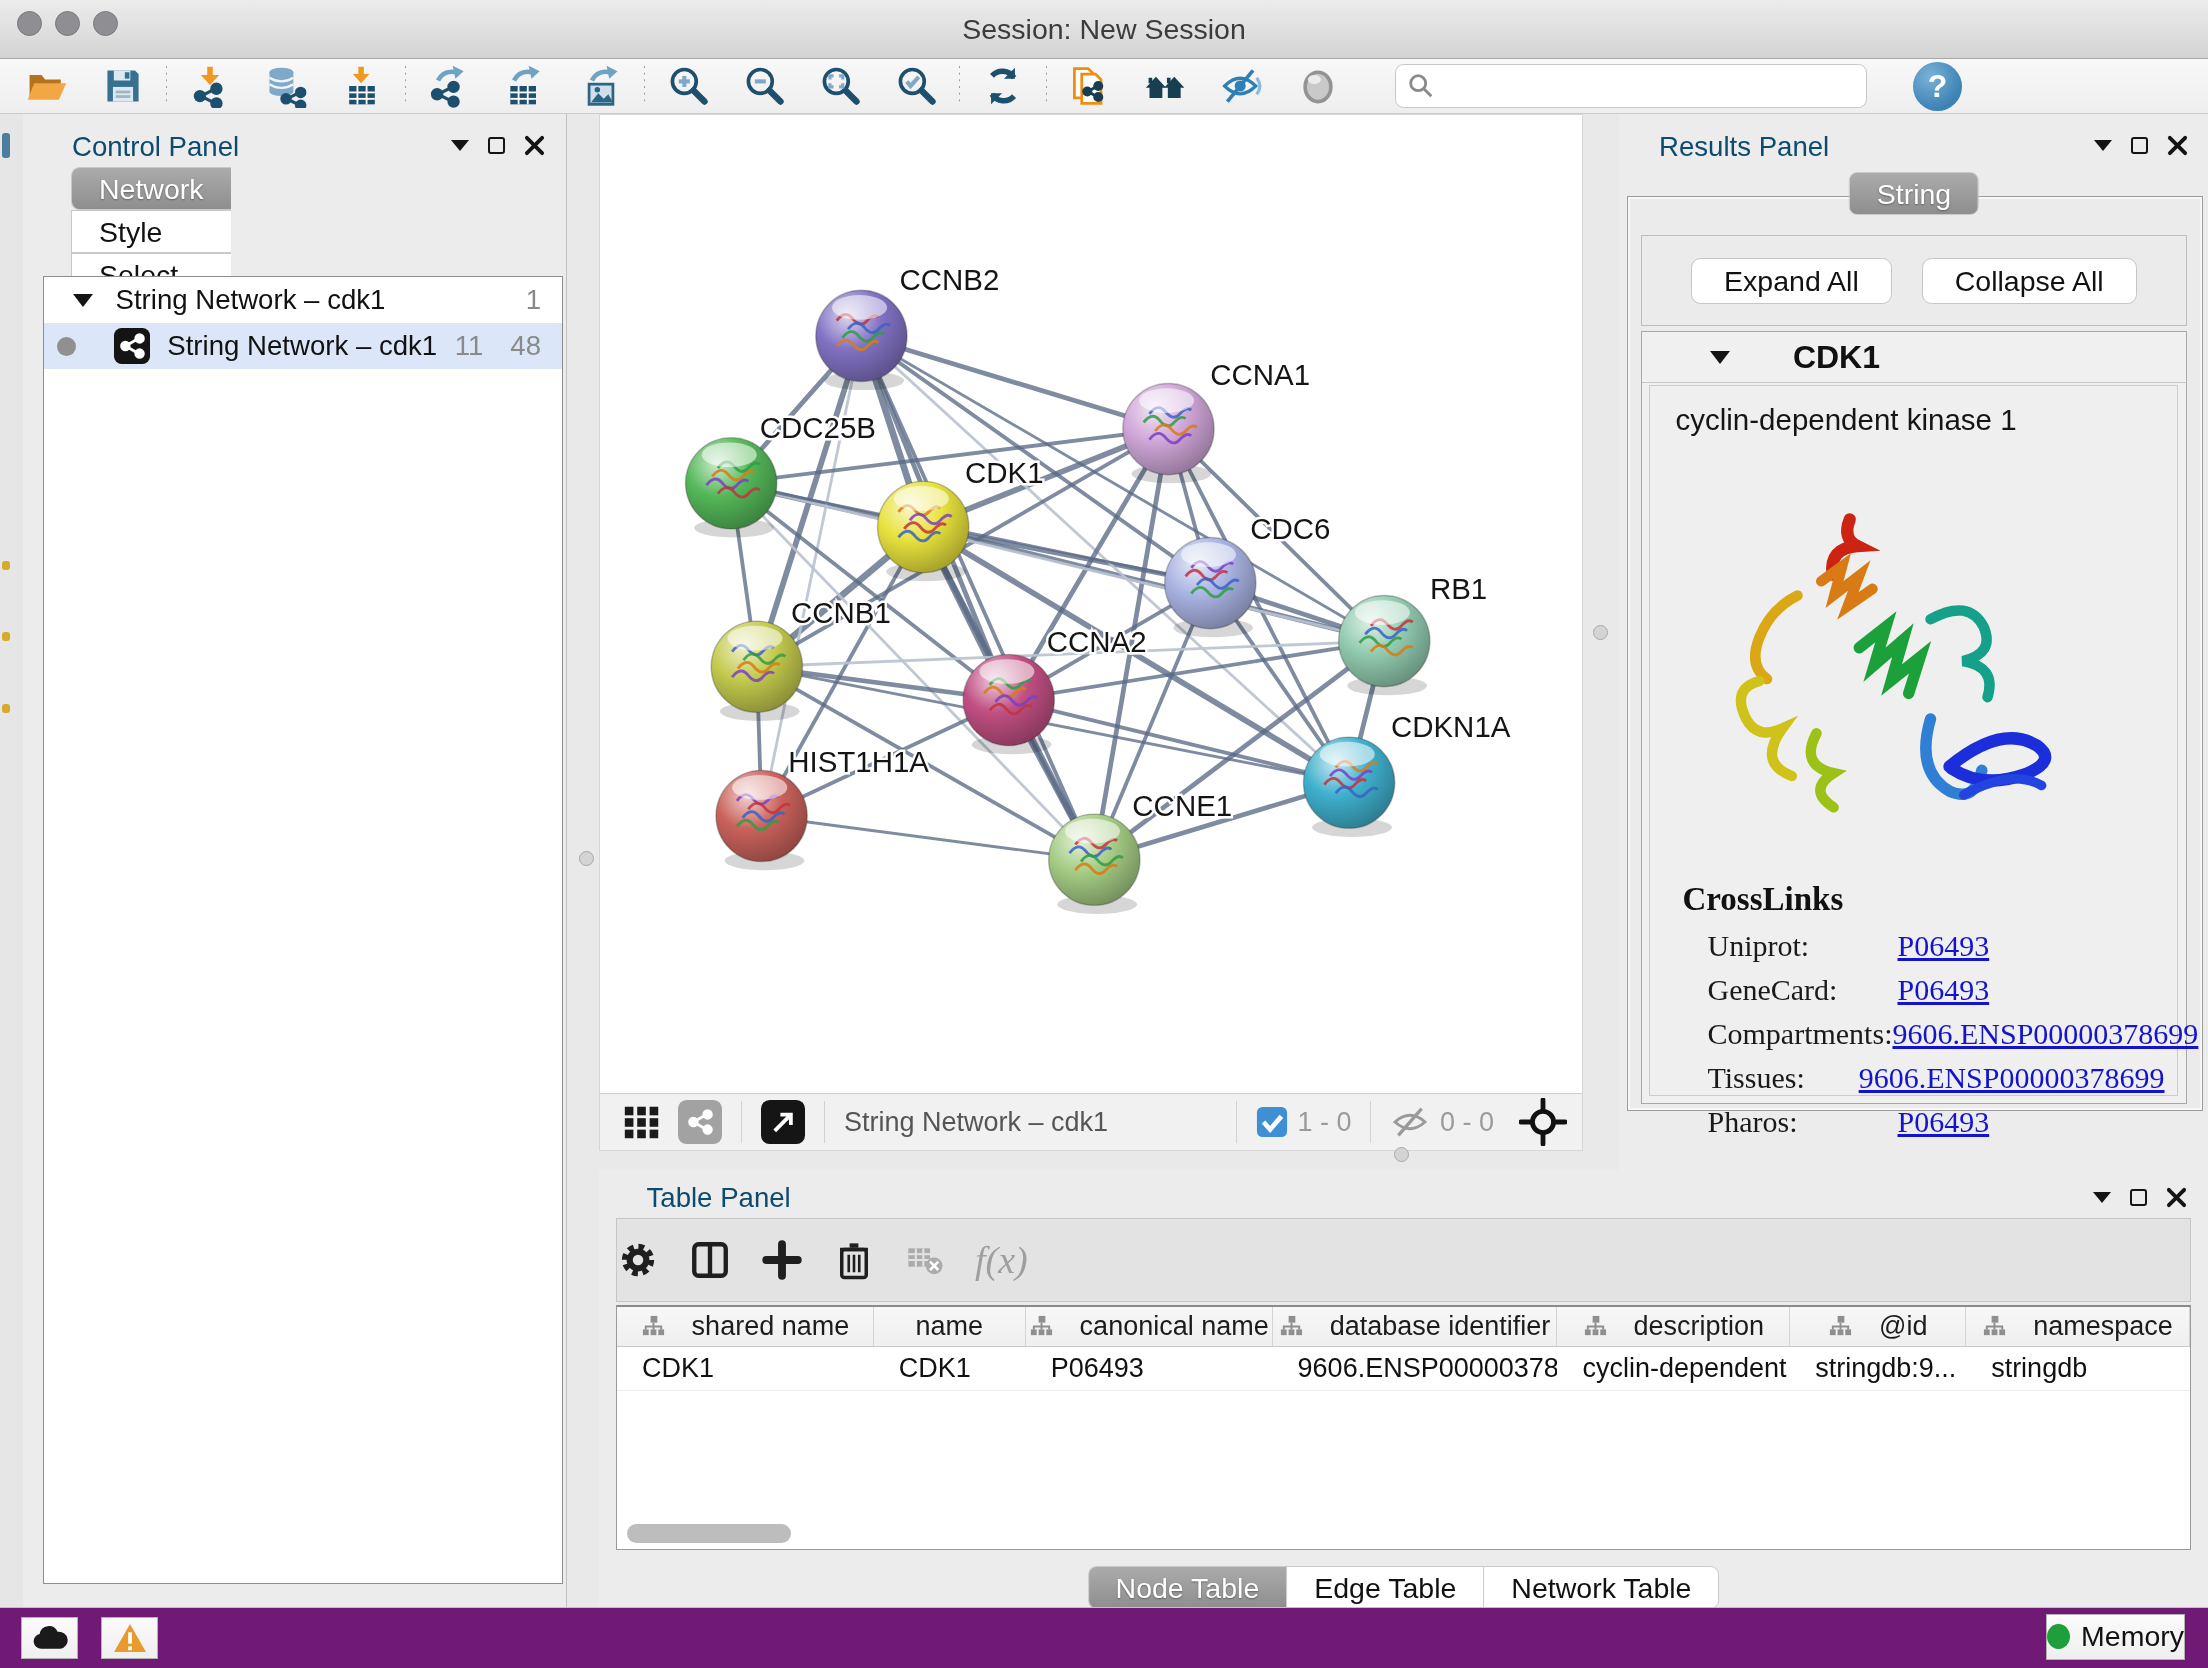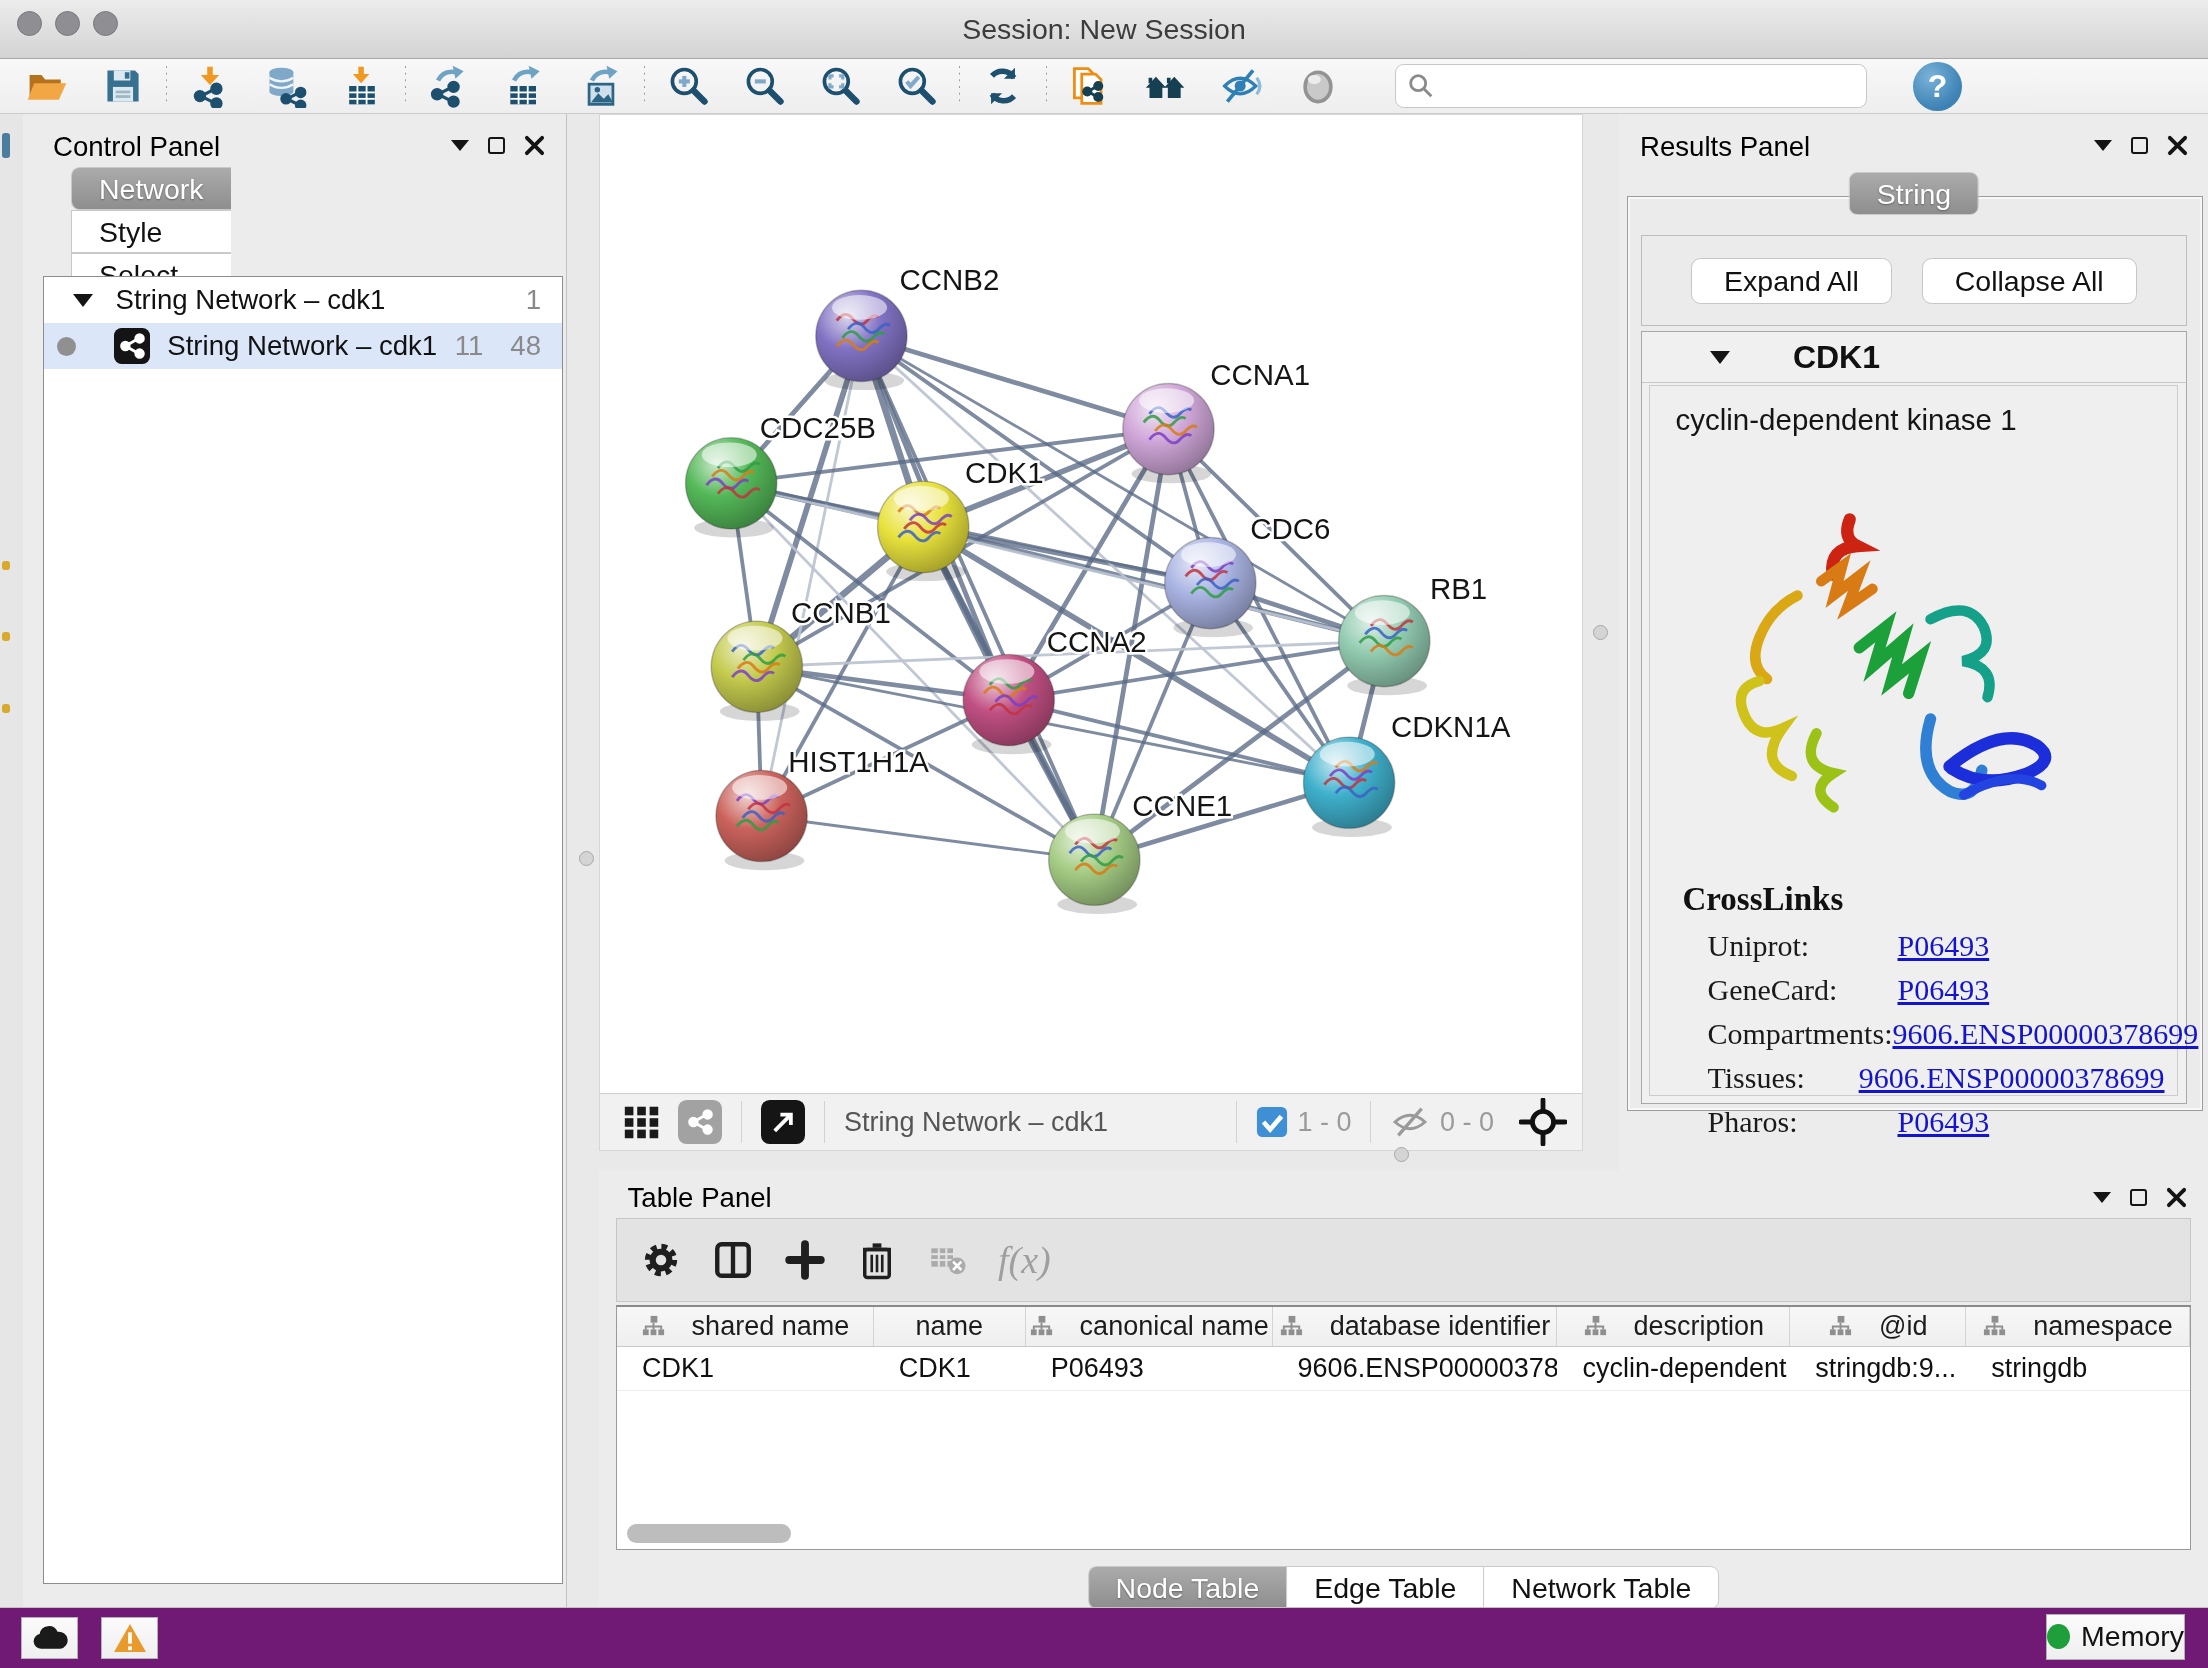--- a/index.html
+++ b/index.html
@@ -23,21 +23,21 @@
   .tsep { width:1px; height:40px; margin:0 21px; flex:0 0 auto;
     background-image:linear-gradient(#9a9a9a 30%, transparent 30%); background-size:1px 6.7px; }
   #searchbox { margin-left:55px; width:472px; height:44px; background:#ffffff;
     border:1.9px solid #c7c7c7; border-radius:8.6px; display:flex; align-items:center; padding-left:9.5px; }
   #searchbox input { border:none; outline:none; font-size:27px; width:399px; background:transparent; }
   #help-btn { margin-left:46px; width:49px; height:49px; border-radius:50%;
     background:radial-gradient(circle at 35% 30%, #7ab2d8, #3c82b4 70%);
     color:#ffffff; font-size:32px; font-weight:bold; text-align:center; line-height:49px; cursor:pointer; }
 
   
-  .ptitle { font-size:27.6px; color:#000000; }
+  .ptitle { font-size:27.6px; color:#0c4a6e;margin-left:19px; }
   .wm { position:absolute; display:flex; gap:19px; align-items:center; }
   .wm .tri { width:0; height:0; border-left:9.5px solid transparent; border-right:9.5px solid transparent;
     border-top:11.4px solid #141414; cursor:pointer; }
   .wm .sq { width:17px; height:17px; border:2.9px solid #141414; border-radius:2.9px; cursor:pointer; }
   .tab { padding:0 27px; height:43px; line-height:43px; font-size:28.5px; background:#ffffff;
     border:1px solid #c9c9c9; border-right:none; color:#111; cursor:pointer; }
   .tab:first-child { border-radius:8.6px 0 0 8.6px; }
   .tab:last-child { border-right:1px solid #c9c9c9; border-radius:0 8.6px 8.6px 0; }
   .tab.sel { background:linear-gradient(#ababab,#8e8e8e); color:#ffffff; text-shadow:0 1px 1.9px rgba(0,0,0,.35); }
 
@@ -97,21 +97,21 @@
   .cl-row { display:flex; height:44px; align-items:center; }
   .cl-label { width:190px; font-family:"Liberation Serif","DejaVu Serif",serif; font-size:30px; color:#1a1a1a; }
   .cl-link { font-family:"Liberation Serif","DejaVu Serif",serif; font-size:30px; color:#1414cc;
     text-decoration:underline; cursor:pointer; }
 
   
   #table-panel { position:absolute; left:599px; top:1170px; width:1609px; height:438px; background:#ececec; }
   #tp-title { position:absolute; left:28.5px; top:12.4px; }
   #tp-wm { right:21px; top:17px; }
   #tp-toolbar { position:absolute; left:17px; top:48px; width:1575px; height:84px;
-    background:#e3e3e3; border:1px solid #c6c6c6; display:flex; align-items:center; padding-left:23px; gap:30px; }
+    background:#e3e3e3; border:1px solid #c6c6c6; display:flex; align-items:center; gap:30px; }
   #fx { font-family:"Liberation Serif","DejaVu Serif",serif; font-style:italic; font-size:38px; color:#9f9f9f; }
   #tp-table { position:absolute; left:17px; top:135px; width:1575px; height:245px;
     background:#ffffff; border:1px solid #9a9a9a; border-top:2.9px solid #8a8a8a; }
   #tp-head { display:flex; height:40px; background:linear-gradient(#f7f7f7,#efefef); border-bottom:1px solid #c9c9c9; }
   .th { display:flex; align-items:center; justify-content:center; gap:26px; font-size:27px; color:#1c1c1c;
     border-right:1px solid #d4d4d4; overflow:hidden; white-space:nowrap; cursor:pointer; }
   #tp-row { display:flex; height:44px; border-bottom:1px solid #ededed; }
   .td { font-size:27px; color:#111; padding-left:25px; display:flex; align-items:center;
     overflow:hidden; white-space:nowrap; }
   #hthumb { position:absolute; left:9.5px; top:217px; width:164px; height:19px;

